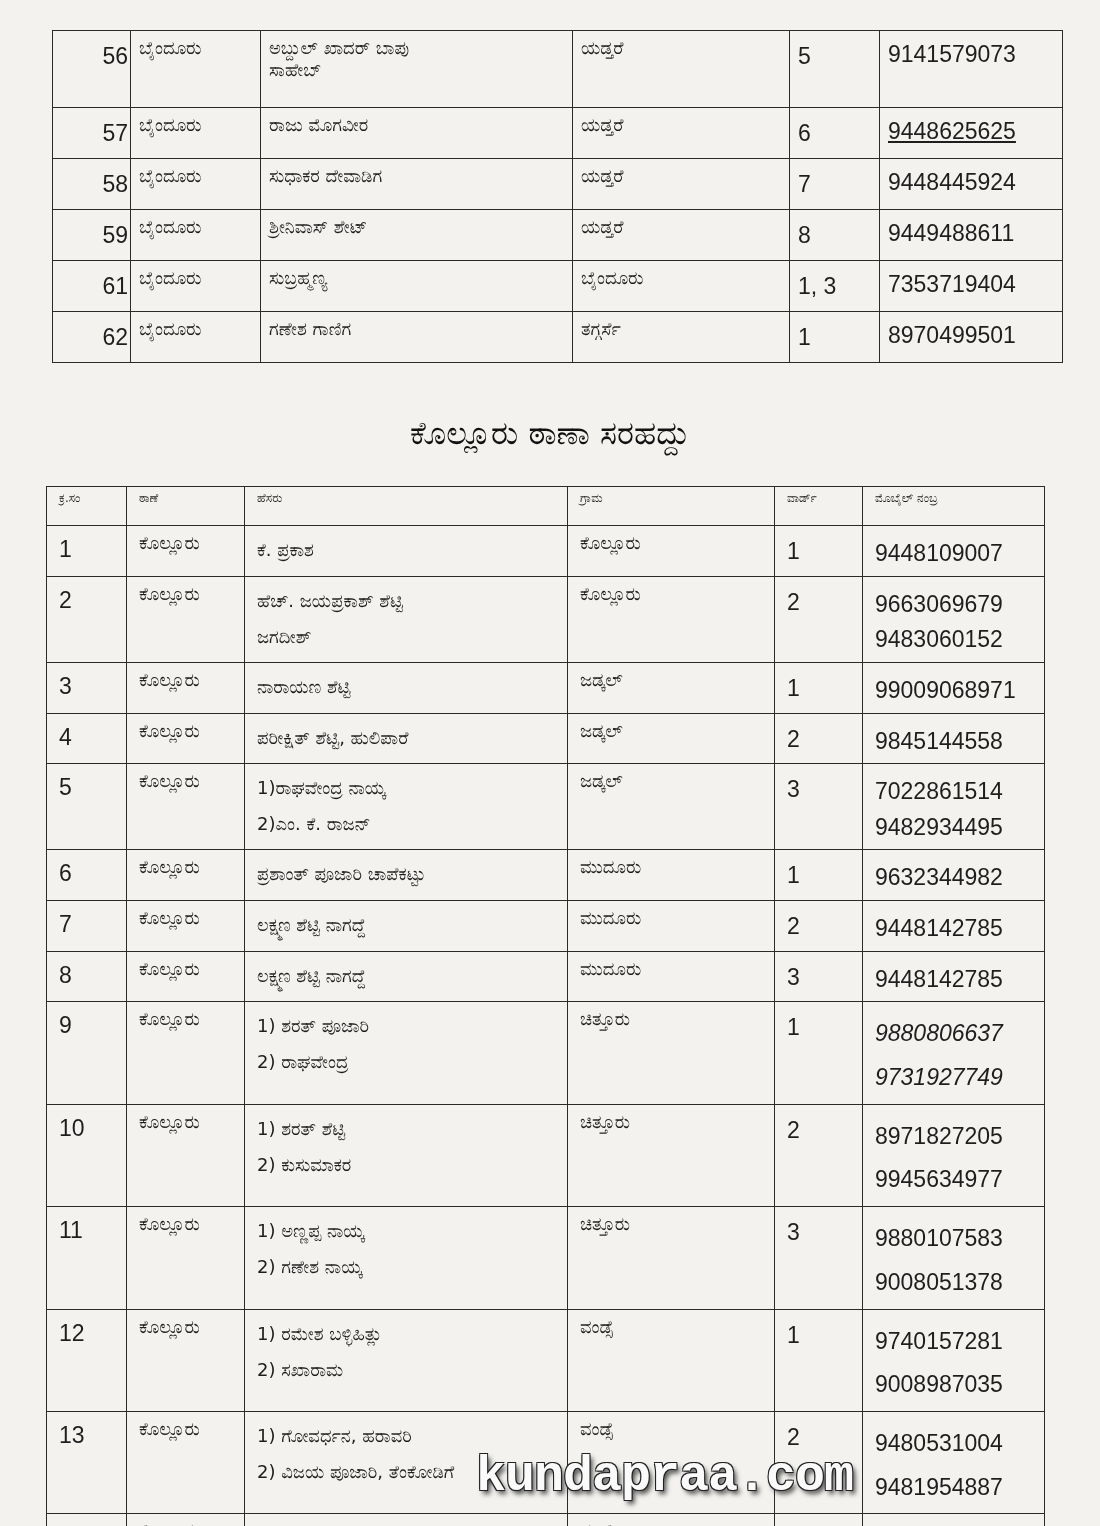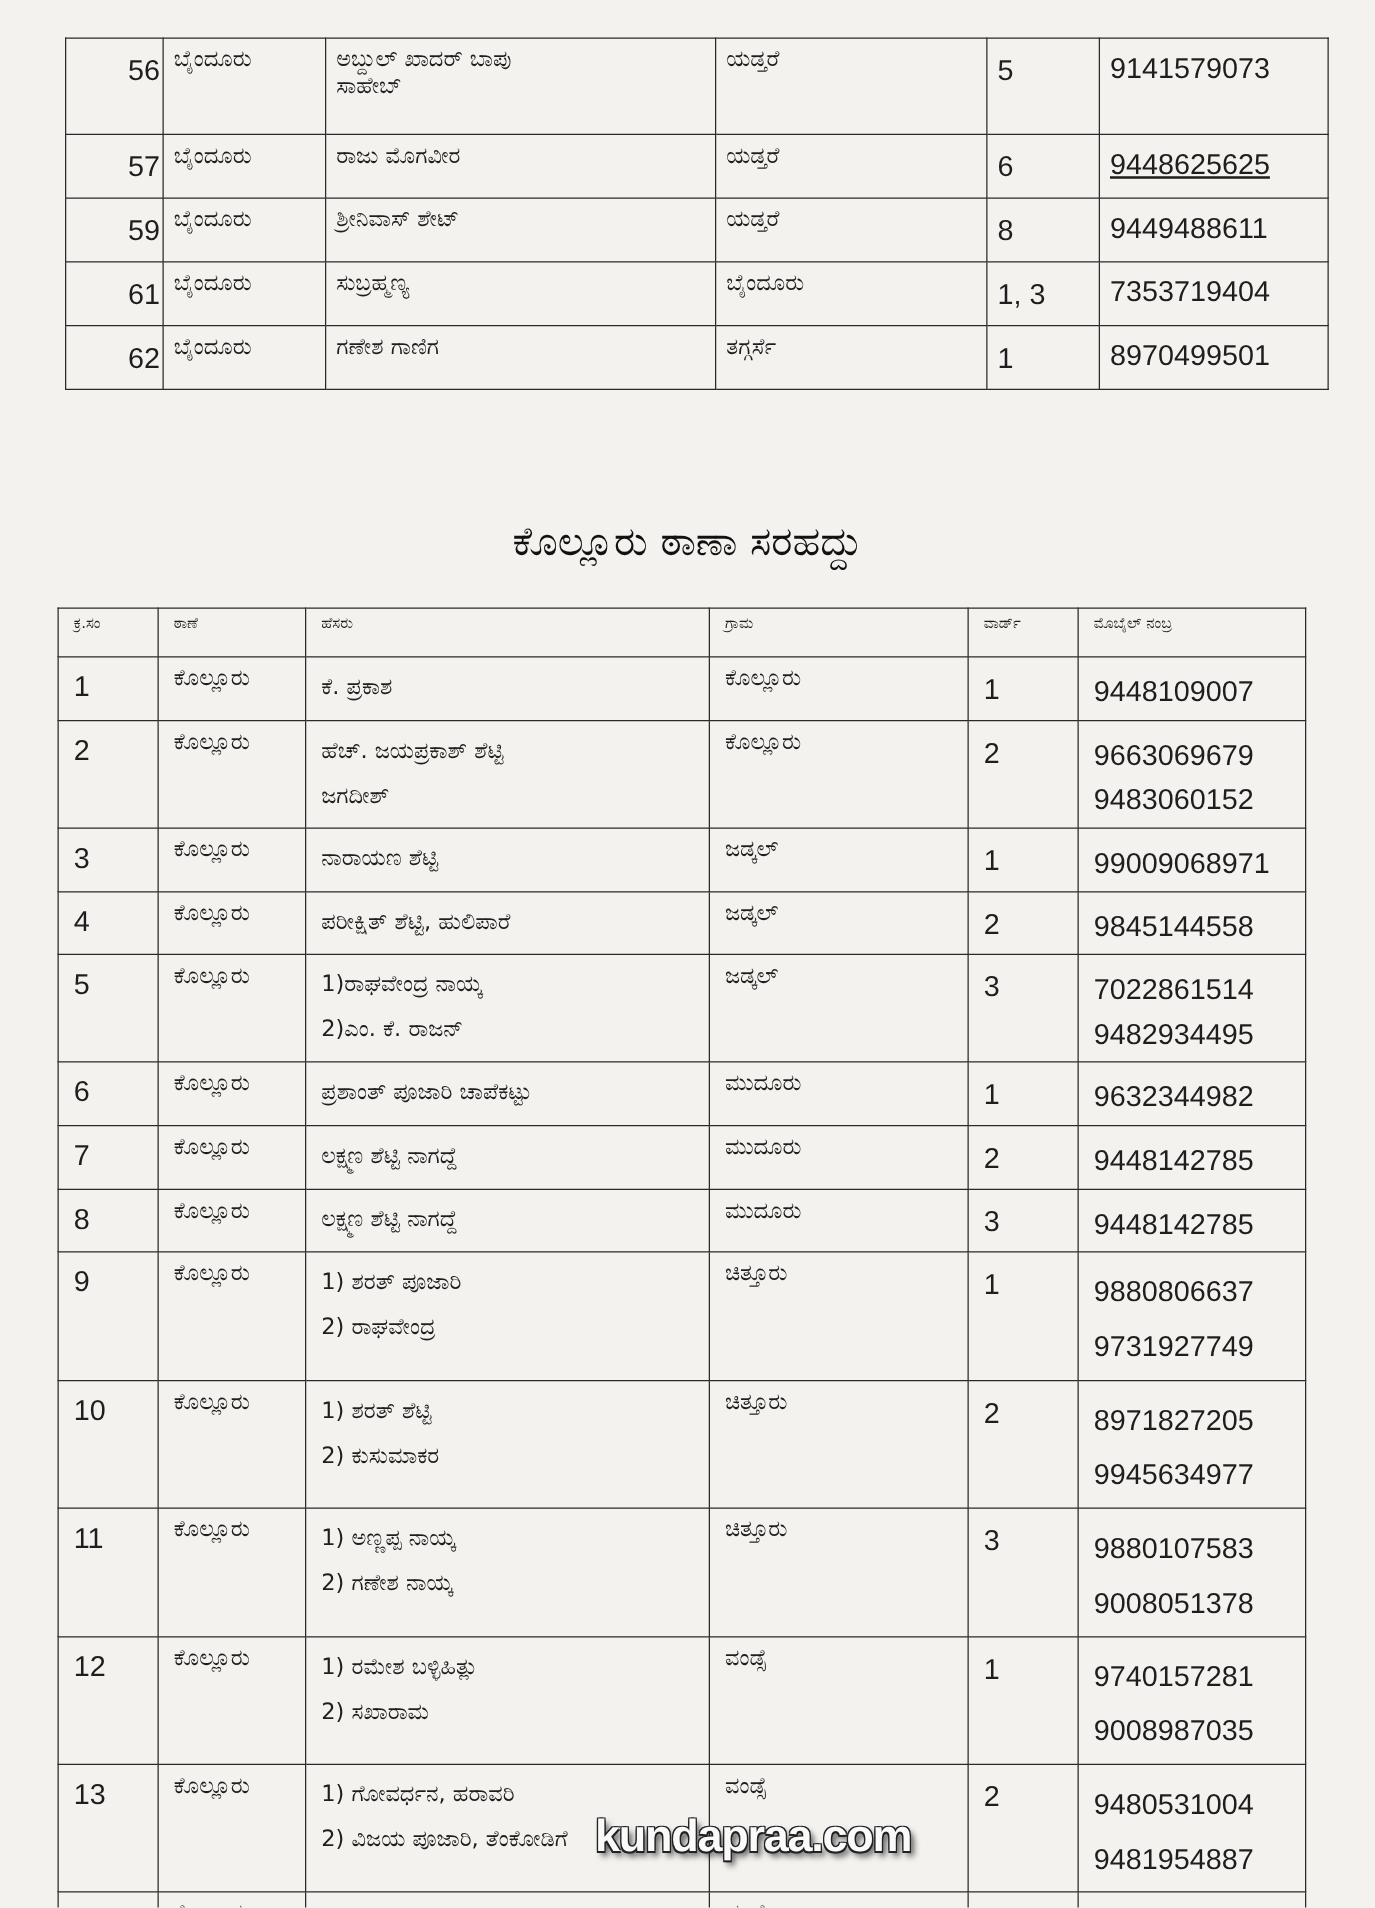--- a/index.html
+++ b/index.html
@@ -36,21 +36,21 @@
   #main-table td.mob { padding-top: 10px; line-height: 1.55; }
   #main-table td.names { line-height: 2.0; }
   #main-table tr.single td { height: 32px; }
   #main-table tr.double td { height: 66px; }
   #main-table tr.tall td { height: 76px; }
   .mob-line { display: block; }
   .name-line { display: block; }
 
   #watermark {
     position: absolute; left: 476px; top: 1448px;
-    font-family: Liberation Sans, sans-serif; font-size: 36px; font-weight: bold;
+    font-family: Liberation Mono, monospace; font-size: 50px; font-weight: bold;
     color: #fafafa; letter-spacing: -1px;
     text-shadow: 1px 1px 0 #222, -1px -1px 0 #222, 1px -1px 0 #222, -1px 1px 0 #222, 3px 4px 5px rgba(0,0,0,0.7);
   }
 </style>
 </head>
 <body>
 
 <table id="top-table">
   <colgroup>
     <col style="width:78px">
@@ -77,20 +77,32 @@
       <tr>
         <td class="sn num">57</td>
         <td class="kn">ಬೈಂದೂರು</td>
         <td class="kn names">
           <span class="name-line">ರಾಜು ಮೊಗವೀರ</span>
         </td>
         <td class="kn">ಯಡ್ತರೆ</td>
         <td class="num ward" style="padding-top: 12px;">6</td>
         <td class="num mob" style="padding-top: 10px; text-decoration: underline;">
           <span class="mob-line">9448625625</span>
+        </td>
+      </tr>
+      <tr>
+        <td class="sn num">58</td>
+        <td class="kn">ಬೈಂದೂರು</td>
+        <td class="kn names">
+          <span class="name-line">ಸುಧಾಕರ ದೇವಾಡಿಗ</span>
+        </td>
+        <td class="kn">ಯಡ್ತರೆ</td>
+        <td class="num ward" style="padding-top: 12px;">7</td>
+        <td class="num mob" style="padding-top: 10px;">
+          <span class="mob-line">9448445924</span>
         </td>
       </tr>
       <tr>
         <td class="sn num">59</td>
         <td class="kn">ಬೈಂದೂರು</td>
         <td class="kn names">
           <span class="name-line">ಶ್ರೀನಿವಾಸ್ ಶೇಟ್</span>
         </td>
         <td class="kn">ಯಡ್ತರೆ</td>
         <td class="num ward" style="padding-top: 12px;">8</td>
@@ -249,21 +261,21 @@
       </tr>
       <tr class="tall">
         <td class="sn num">9</td>
         <td class="kn">ಕೊಲ್ಲೂರು</td>
         <td class="kn names">
           <span class="name-line">1)  ಶರತ್ ಪೂಜಾರಿ</span>
           <span class="name-line">2)  ರಾಘವೇಂದ್ರ</span>
         </td>
         <td class="kn">ಚಿತ್ತೂರು</td>
         <td class="num ward">1</td>
-        <td class="num mob" style="line-height: 1.9;">
+        <td class="num mob" style="line-height: 1.9; font-style: italic;">
           <span class="mob-line">9880806637</span>
           <span class="mob-line">9731927749</span>
         </td>
       </tr>
       <tr class="tall">
         <td class="sn num">10</td>
         <td class="kn">ಕೊಲ್ಲೂರು</td>
         <td class="kn names">
           <span class="name-line">1)  ಶರತ್ ಶೆಟ್ಟಿ</span>
           <span class="name-line">2)  ಕುಸುಮಾಕರ</span>

